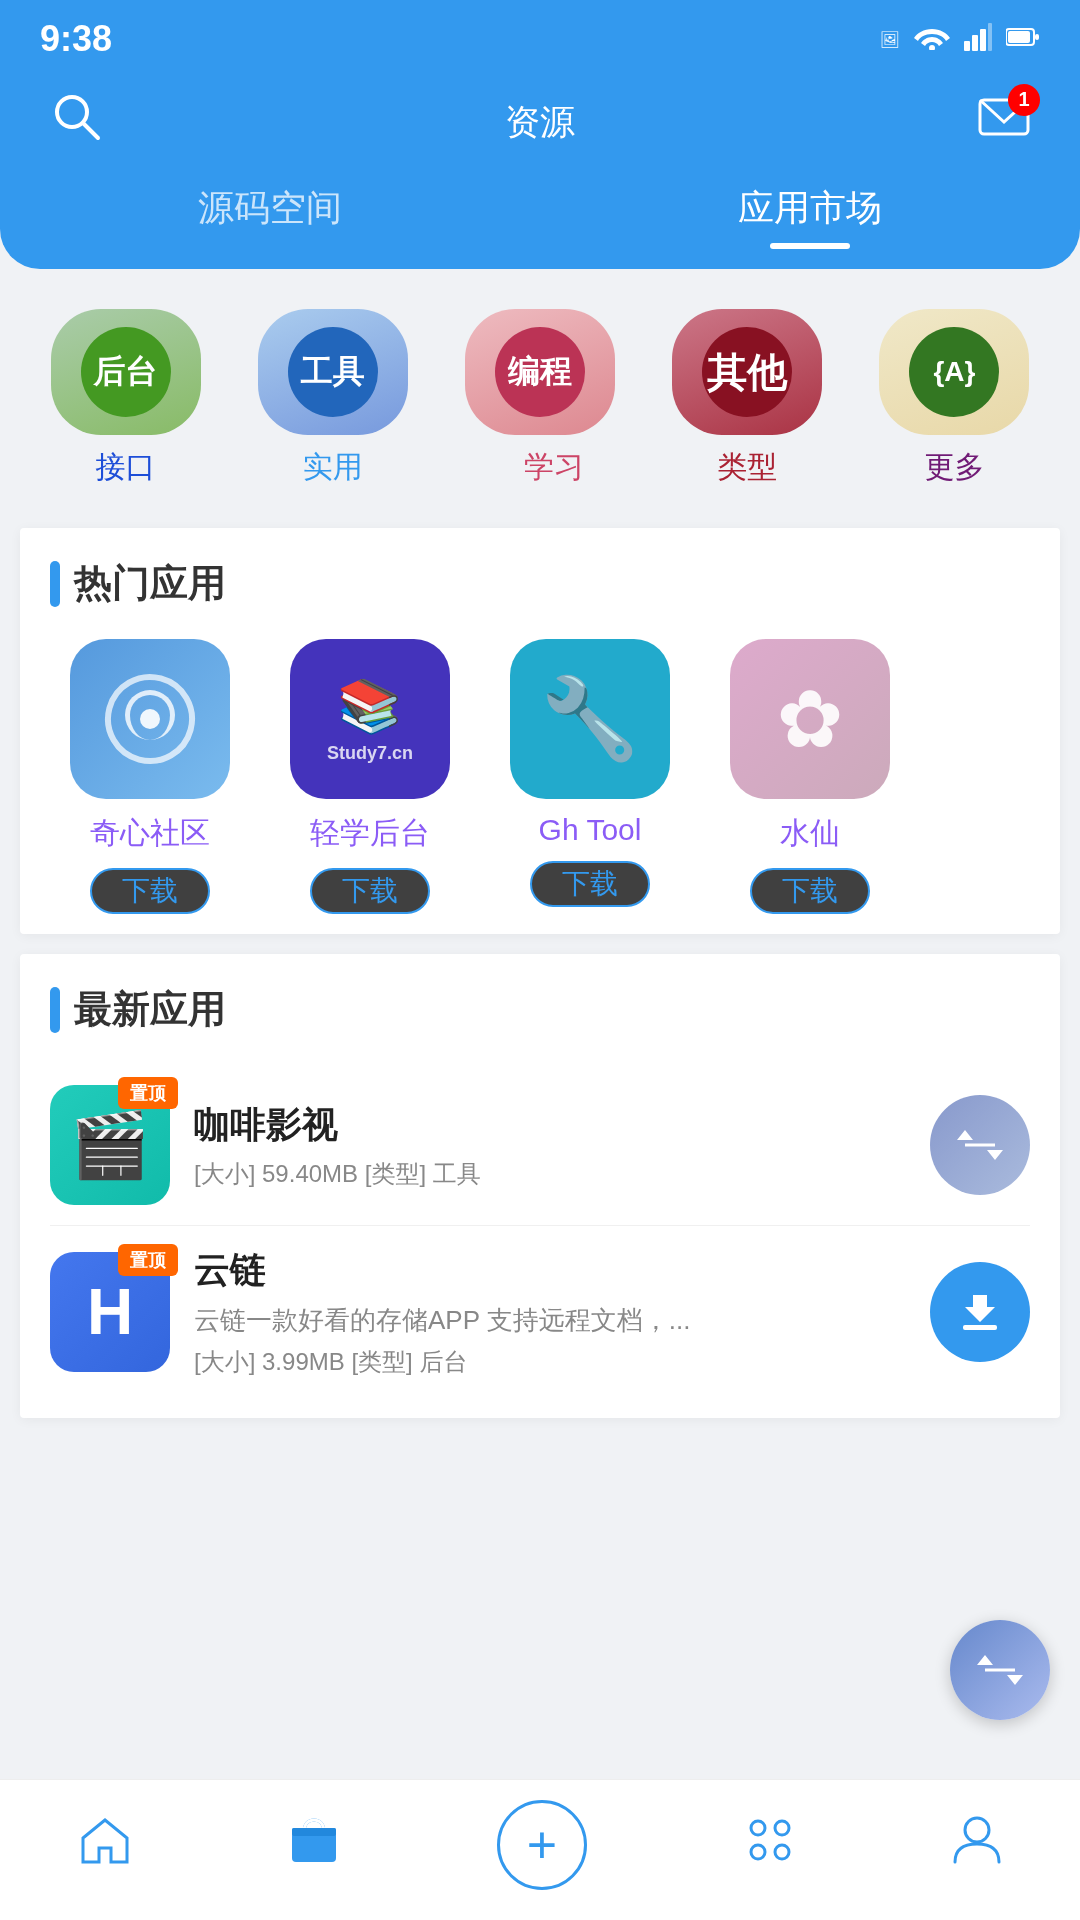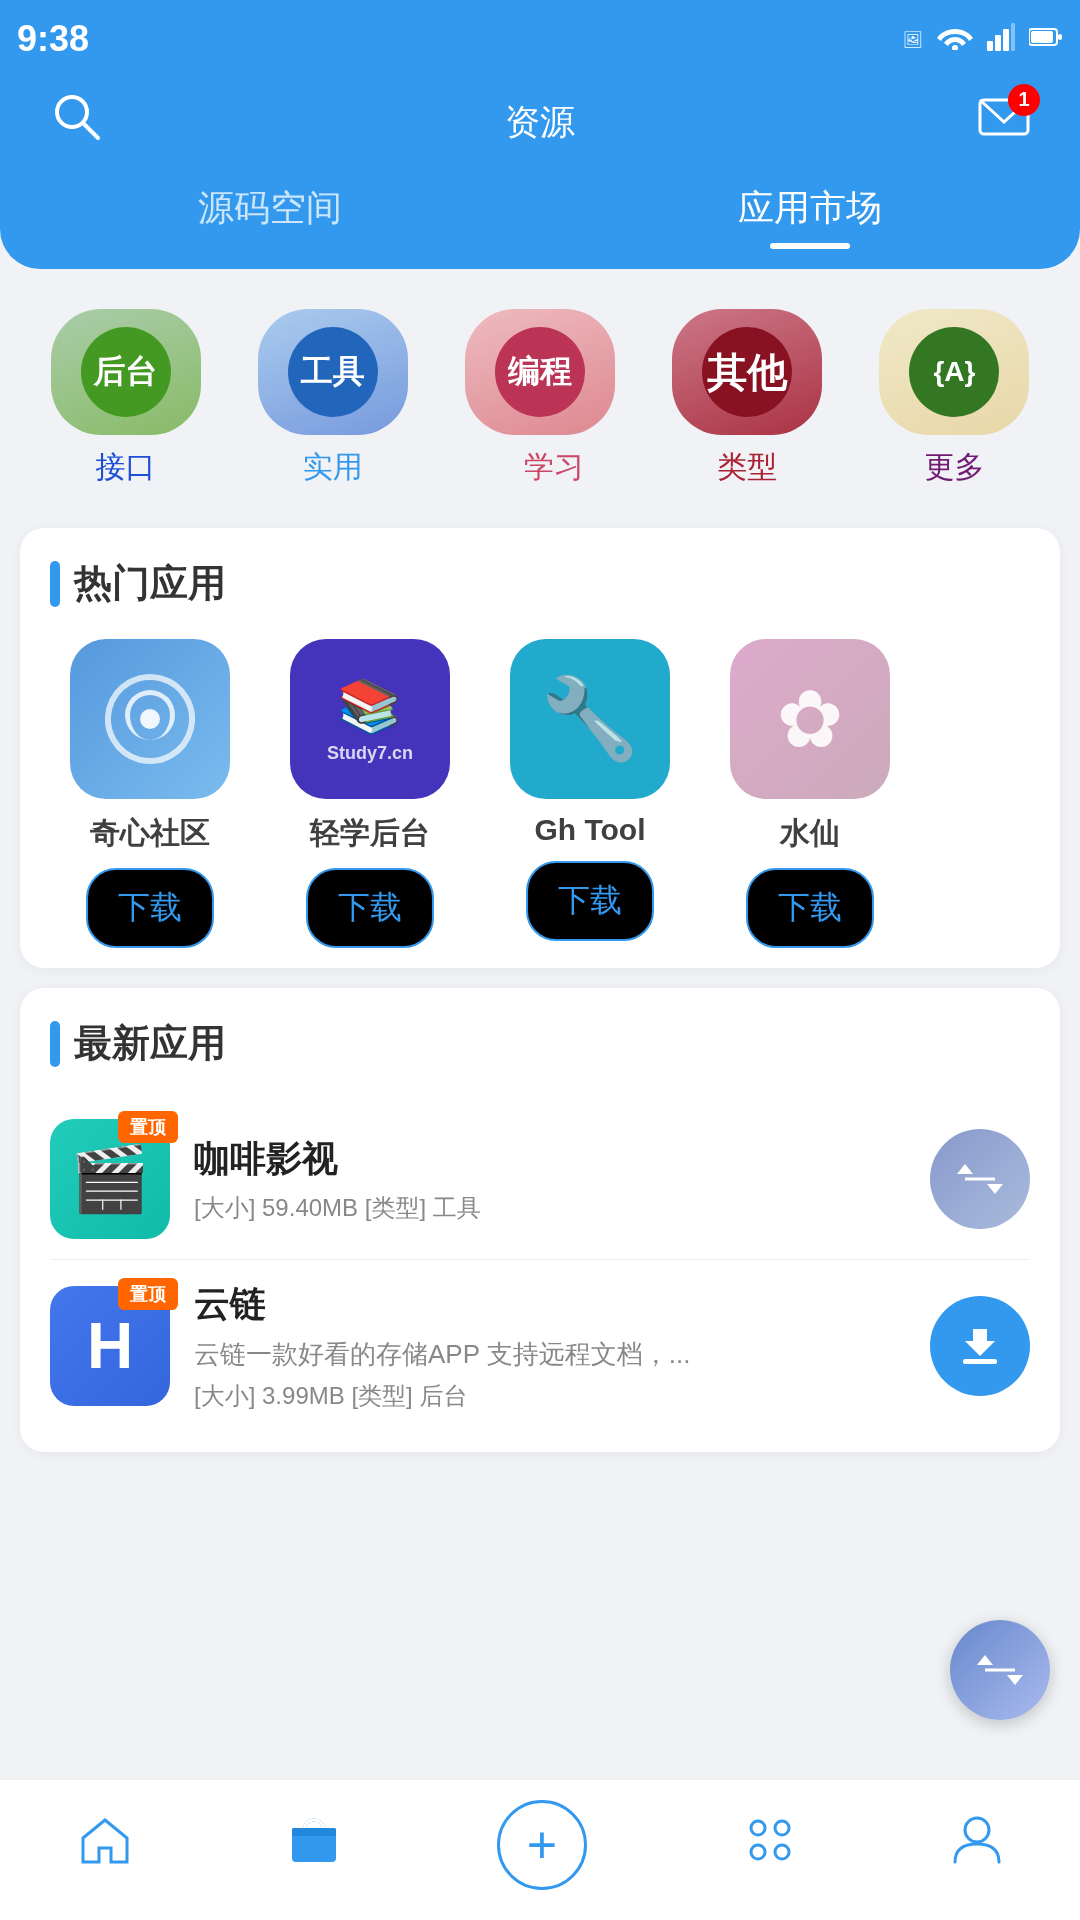--- a/index.html
+++ b/index.html
@@ -8,21 +8,21 @@
       width: 1080px;
       min-height: 1920px;
       font-family: -apple-system, 'PingFang SC', 'Microsoft YaHei', sans-serif;
       background: #f0f2f5;
       overflow-x: hidden;
     }
 
     
     .status-bar {
       background: #3399ee;
-      padding: 18px 17px 10px;
+      padding: 18px 40px 10px;
       display: flex;
       justify-content: space-between;
       align-items: center;
       color: white;
     }
     .status-time {
       font-size: 36px;
       font-weight: 600;
     }
     .status-icons {
@@ -135,21 +135,21 @@
     .circle-blue { background: #2266bb; }
     .category-label {
       font-size: 30px;
       color: #3399ee;
       font-weight: 500;
     }
 
     
     .section-card {
       background: white;
-      border-radius: 24px;
+      border-radius: 4px;
       margin: 20px 20px;
       padding: 30px 30px 20px;
       box-shadow: 0 2px 12px rgba(0,0,0,0.05);
     }
     .section-header {
       display: flex;
       align-items: center;
       gap: 14px;
       margin-bottom: 30px;
     }
@@ -196,30 +196,30 @@
       background: #4433bb;
     }
     .app-icon-gh {
       background: #22aacc;
     }
     .app-icon-narcissus {
       background: linear-gradient(135deg, #ddaacc, #ccaabb);
     }
     .app-name {
       font-size: 30px;
-      color: #404040;
-      font-weight: 700;
+      color: #8b5cf6;
+      font-weight: 400;
     }
     .app-download-btn {
       border: 2px solid #3399ee;
       border-radius: 30px;
-      padding: 16px 30px;
-      font-size: 32px;
+      padding: 2px 30px;
+      font-size: 28px;
       color: #3399ee;
-      background: #000000;
+      background: #404040;
     }
 
     
     .latest-app-item {
       display: flex;
       align-items: center;
       gap: 24px;
       padding: 20px 0;
       border-bottom: 1px solid #f0f0f0;
       position: relative;

